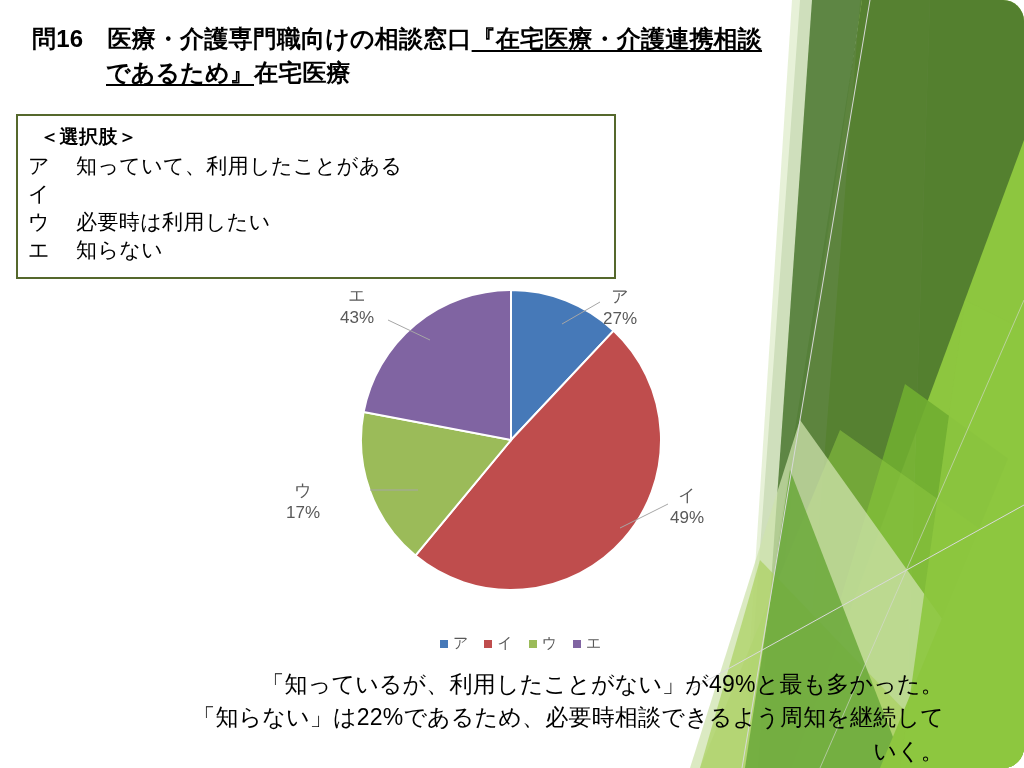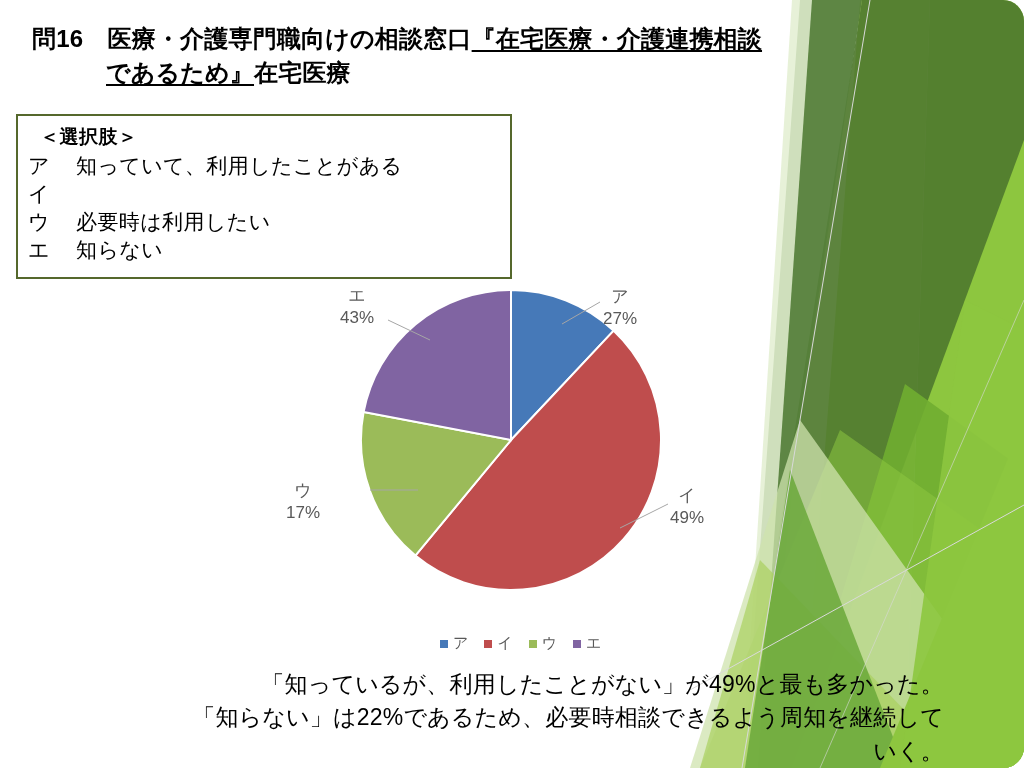--- a/index.html
+++ b/index.html
@@ -42,21 +42,21 @@
   }
   #title-line1 { white-space: nowrap; }
   #title-line2 { margin-left: 74px; white-space: nowrap; }
   .ul { text-decoration: underline; text-underline-offset: 3px; }
 
   
   #options-box {
     position: absolute;
     left: 16px;
     top: 114px;
-    width: 496px;
+    width: 600px;
     height: 165px;
     border: 2px solid #55682c;
     background: #ffffff;
   }
   #options-heading {
     font-size: 19px;
     font-weight: bold;
     color: #000;
     margin: 8px 0 2px 22px;
     letter-spacing: 0.5px;

